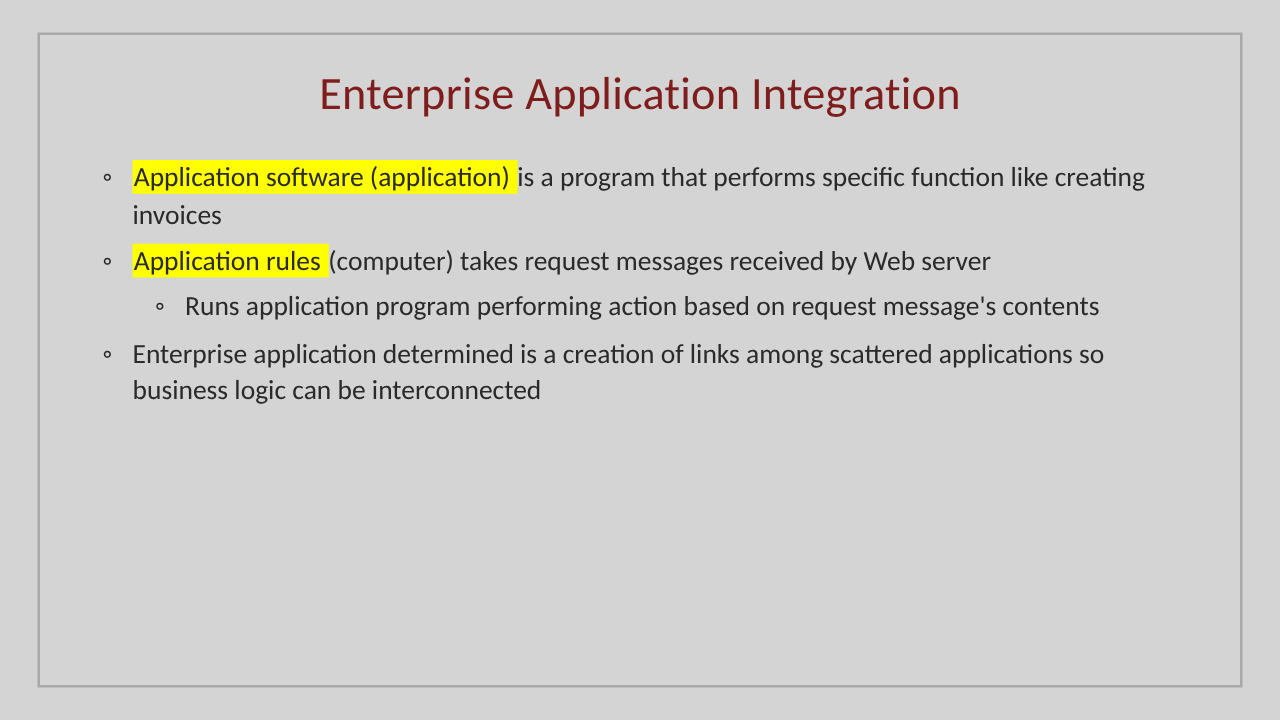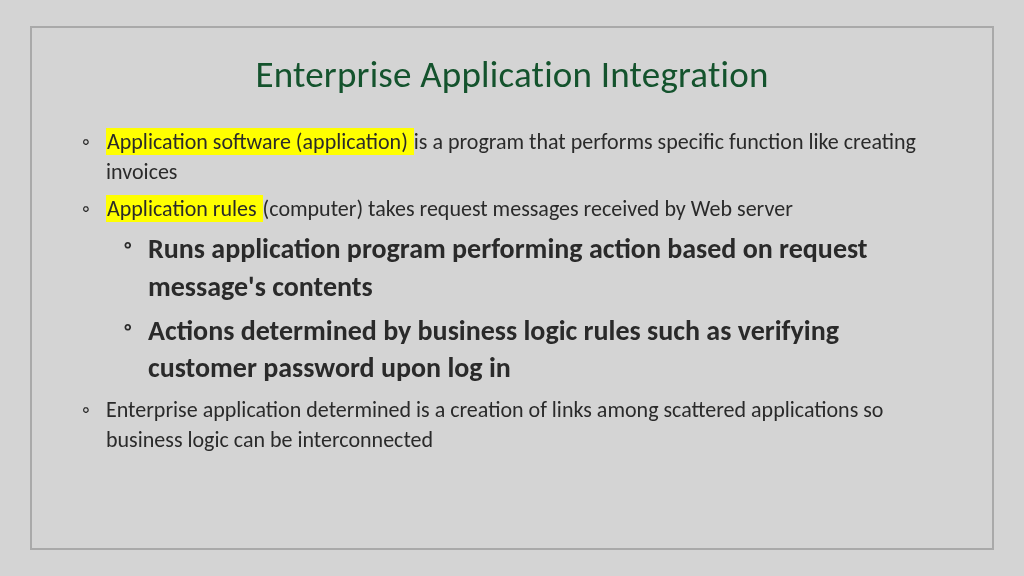--- a/index.html
+++ b/index.html
@@ -12,21 +12,21 @@
   .frame {
     position: absolute;
     top: 26px; left: 30px; right: 30px; bottom: 26px;
     border: 2px solid #a9a9a9;
     padding: 24px 50px 20px 50px;
   }
   .title {
     font-size: 37px;
     font-weight: 300;
     text-align: center;
-    color: #14532d;
+    color: #7f1d1d;
     margin-bottom: 30px;
     letter-spacing: 0.2px;
   }
   ul { list-style: none; }
   .lvl1 > li {
     position: relative;
     padding-left: 24px;
     font-size: 22px;
     line-height: 1.35;
     margin-bottom: 8px;
@@ -39,25 +39,24 @@
     top: 0;
     font-size: 22px;
     color: #2a2a2a;
   }
   .lvl2 {
     margin-top: 6px;
   }
   .lvl2 > li {
     position: relative;
     padding-left: 24px;
-    font-size: 28px;
+    font-size: 22px;
     line-height: 1.35;
     margin-bottom: 6px;
     margin-left: 18px;
-    font-weight: bold;
   }
   .lvl2 > li::before {
     content: "◦";
     position: absolute;
     left: 0;
     top: 0;
     font-size: 22px;
     color: #2a2a2a;
   }
   .hl {
@@ -73,20 +72,19 @@
   <h1 class="title">Enterprise Application Integration</h1>
 
   <ul class="lvl1">
     <li>
       <span class="hl">Application software (application) </span><span>is a program that performs specific function like creating invoices</span>
     </li>
     <li>
       <span class="hl">Application rules </span><span>(computer) takes request messages received by Web server</span>
       <ul class="lvl2">
         <li><span>Runs application program performing action based on request message's contents</span></li>
-        <li><span>Actions determined by business logic rules such as  verifying customer password upon log in</span></li>
       </ul>
     </li>
     <li>
       <span>Enterprise application determined is a creation of links among scattered applications so business logic can be interconnected</span>
     </li>
   </ul>
 </div>
 
 </body></html>

